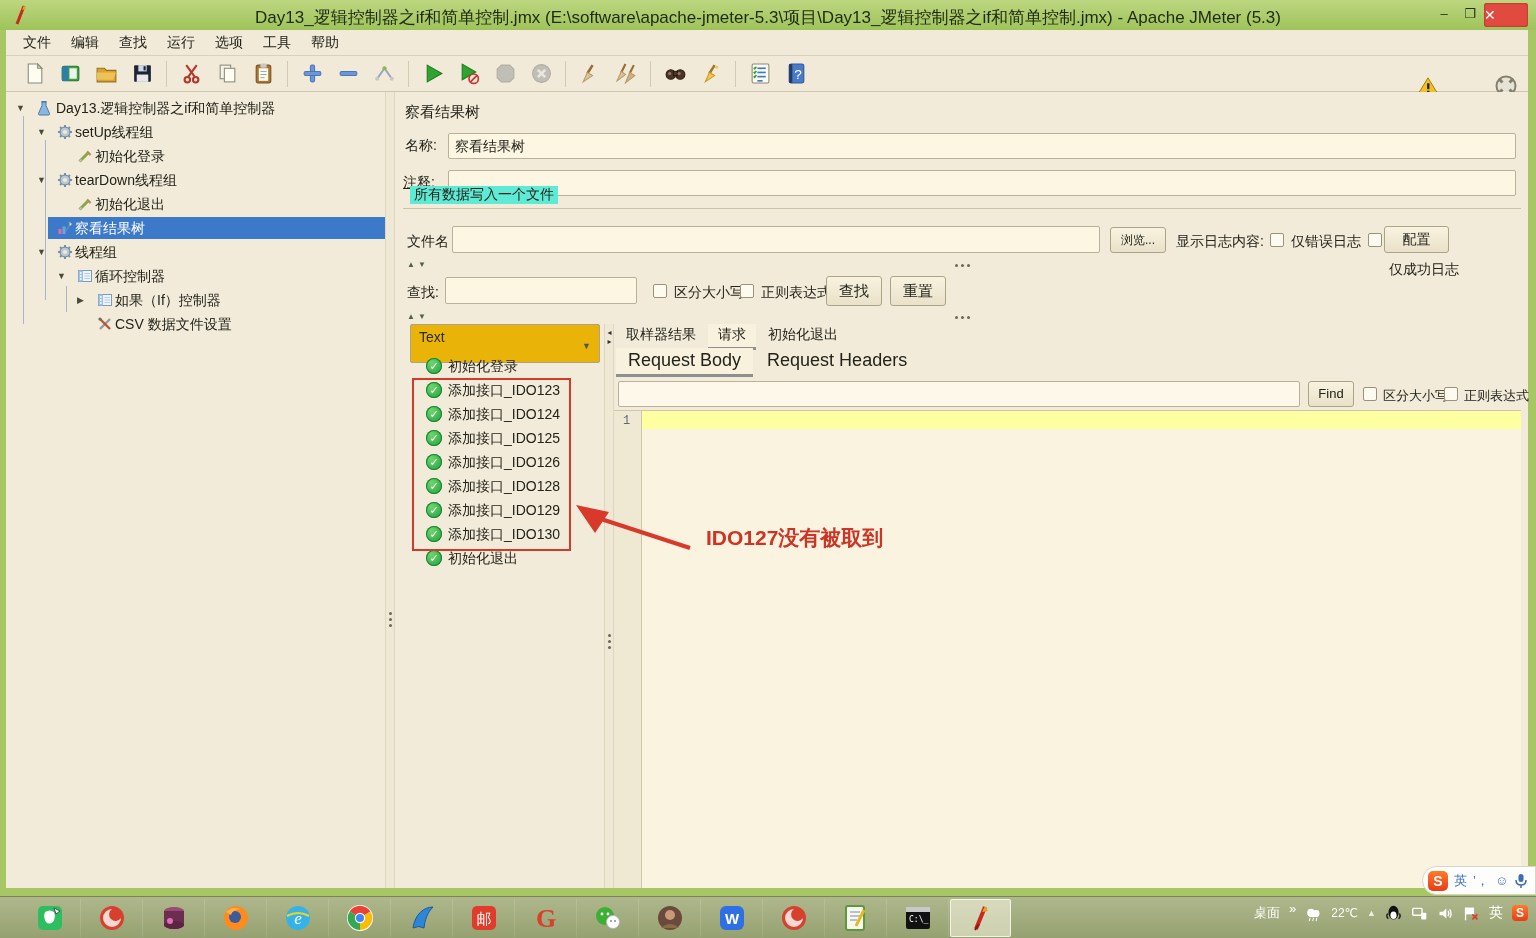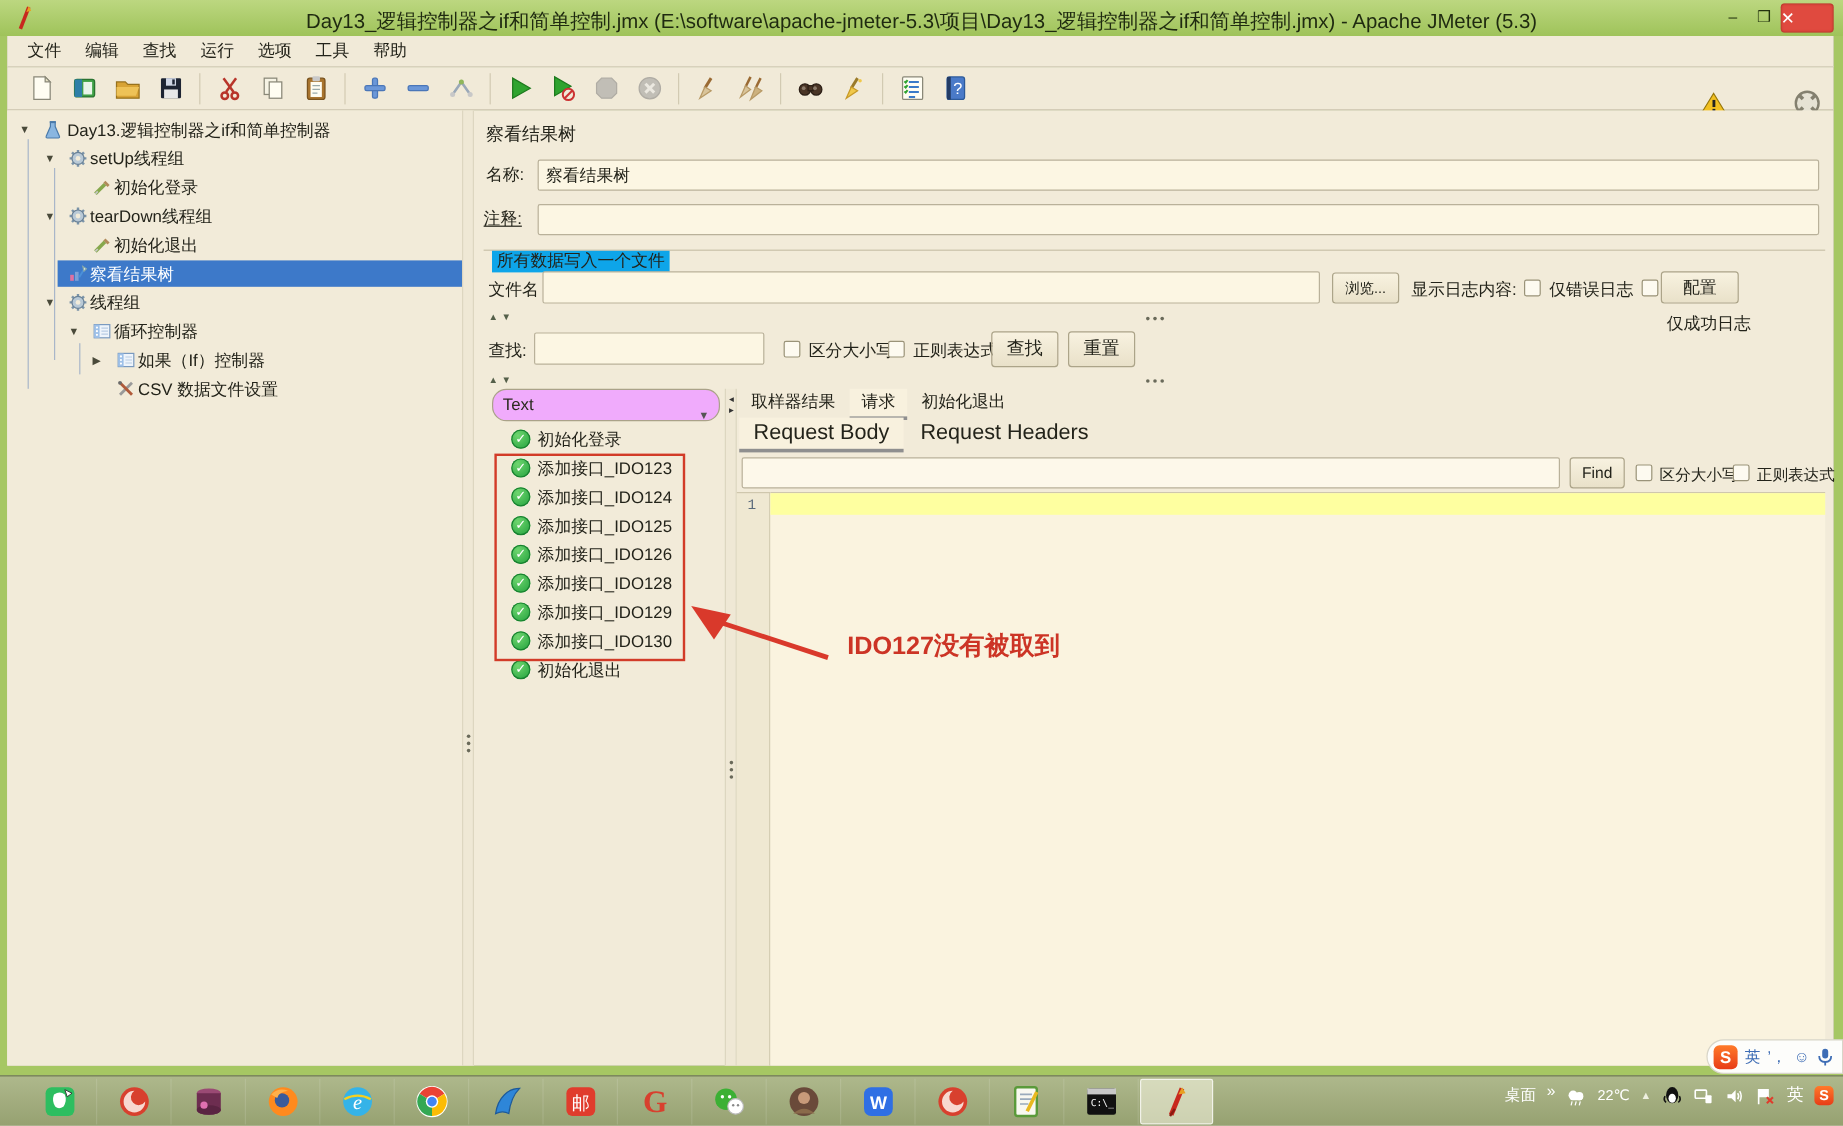--- a/index.html
+++ b/index.html
@@ -37,21 +37,21 @@
   .vdots{position:absolute;left:3px;width:3px;height:3px;border-radius:2px;background:#6a6a5a;box-shadow:0 6px 0 #6a6a5a,0 12px 0 #6a6a5a;}
   
   .plabel{font-size:14px;color:#23231a;}
   .field{background:#fcf6e3;border:1px solid #b9b19a;border-radius:2px;font-size:14px;color:#23231a;padding:0 6px;line-height:24px;}
   .btn{background:linear-gradient(#f8f2e0,#e9e1c9);border:1px solid #aca489;border-radius:3px;text-align:center;font-size:14px;color:#23231a;cursor:default;}
   .cb{width:14px;height:14px;background:#fdfaf0;border:1px solid #9a9379;border-radius:2px;display:inline-block;}
   .splitbar{left:403px;width:1118px;height:14px;}
   .split-arrows{position:absolute;left:4px;top:2px;font-size:8px;color:#55604a;letter-spacing:3px;}
   .hdots{position:absolute;width:3px;height:3px;border-radius:2px;background:#6a6a5a;box-shadow:6px 0 0 #6a6a5a,12px 0 0 #6a6a5a;}
   
-  #rl-dropdown{left:410px;top:324px;width:190px;height:27px;background:#f0abfc;border:1px solid #aaa289;border-radius:12px;line-height:25px;padding-left:8px;font-size:14px;}
+  #rl-dropdown{left:410px;top:324px;width:190px;height:39px;background:#eab308;border:1px solid #aaa289;border-radius:2px;line-height:25px;padding-left:8px;font-size:14px;}
   #rl-dropdown .arr{position:absolute;right:8px;top:0;font-size:9px;color:#555;}
   .rrow{position:absolute;height:24px;line-height:24px;}
   .shield{position:absolute;left:0;top:4px;width:16px;height:16px;border-radius:50%;background:radial-gradient(circle at 35% 30%,#6fd66f,#1e9e3a);color:#fff;font-size:11px;line-height:16px;text-align:center;font-weight:bold;box-shadow:0 0 0 1px #188030 inset;}
   .rlabel{position:absolute;left:22px;font-size:14px;color:#23231a;white-space:nowrap;}
   #red-box{left:412px;top:378px;width:159px;height:173px;border:2px solid #d23b28;}
   #list-split{left:604px;top:324px;width:10px;height:564px;background:#efe8d5;border-left:1px solid #ddd6c0;border-right:1px solid #ddd6c0;}
   #list-split .carets{position:absolute;left:0;top:4px;font-size:8px;color:#333;line-height:9px;text-align:center;width:9px;}
   
   #tabs-row{left:616px;top:325px;height:25px;display:flex;align-items:flex-end;gap:2px;}
   .vtab{padding:2px 10px 3px;font-size:14px;color:#23231a;border-bottom:3px solid transparent;}
@@ -420,21 +420,21 @@
 
 <div class="abs plabel" style="left:405px;top:103px;font-size:15px;">察看结果树</div>
 
 <div class="abs plabel" style="left:405px;top:137px;">名称:</div>
 <div class="abs field" style="left:448px;top:133px;width:1068px;height:26px;">察看结果树</div>
 
 <div class="abs plabel" style="left:403px;top:174px;text-decoration:underline;">注释:</div>
 <div class="abs field" style="left:448px;top:170px;width:1068px;height:26px;"></div>
 
 <div class="abs" style="left:403px;top:208px;width:1118px;height:1px;background:#c9c1a8;"></div>
-<div class="abs plabel" style="left:410px;top:209px;background:#0ea5e9;padding:0 4px;">所有数据写入一个文件</div>
+<div class="abs plabel" style="left:410px;top:186px;background:#5eead4;padding:0 4px;">所有数据写入一个文件</div>
 
 <div class="abs plabel" style="left:407px;top:233px;">文件名</div>
 <div class="abs field" style="left:452px;top:226px;width:648px;height:27px;"></div>
 <div class="abs btn" style="left:1110px;top:227px;width:56px;height:26px;line-height:24px;font-size:12px;">浏览...</div>
 <div class="abs plabel" style="left:1176px;top:233px;">显示日志内容:</div>
 <span class="abs cb" style="left:1270px;top:233px;"></span>
 <div class="abs plabel" style="left:1291px;top:233px;">仅错误日志</div>
 <span class="abs cb" style="left:1368px;top:233px;"></span>
 <div class="abs plabel" style="left:1389px;top:233px;margin-top:28px;">仅成功日志</div>
 <div class="abs btn" style="left:1384px;top:226px;width:65px;height:27px;line-height:25px;">配置</div>

